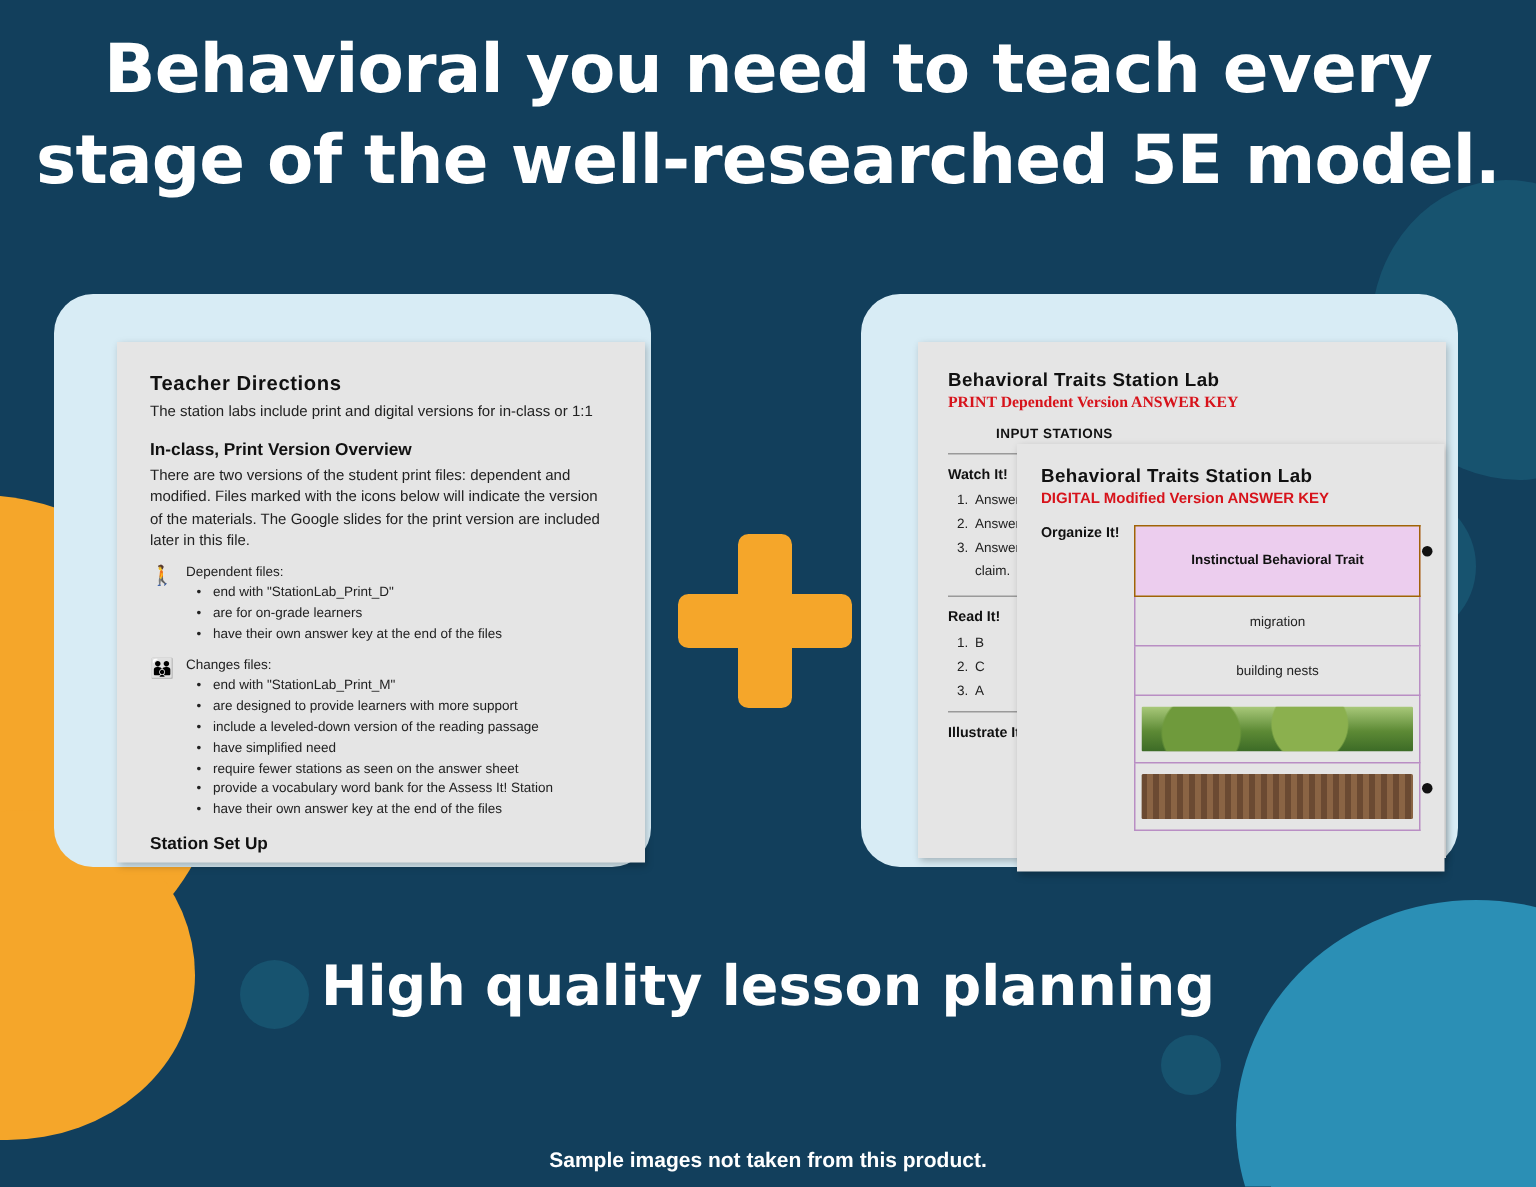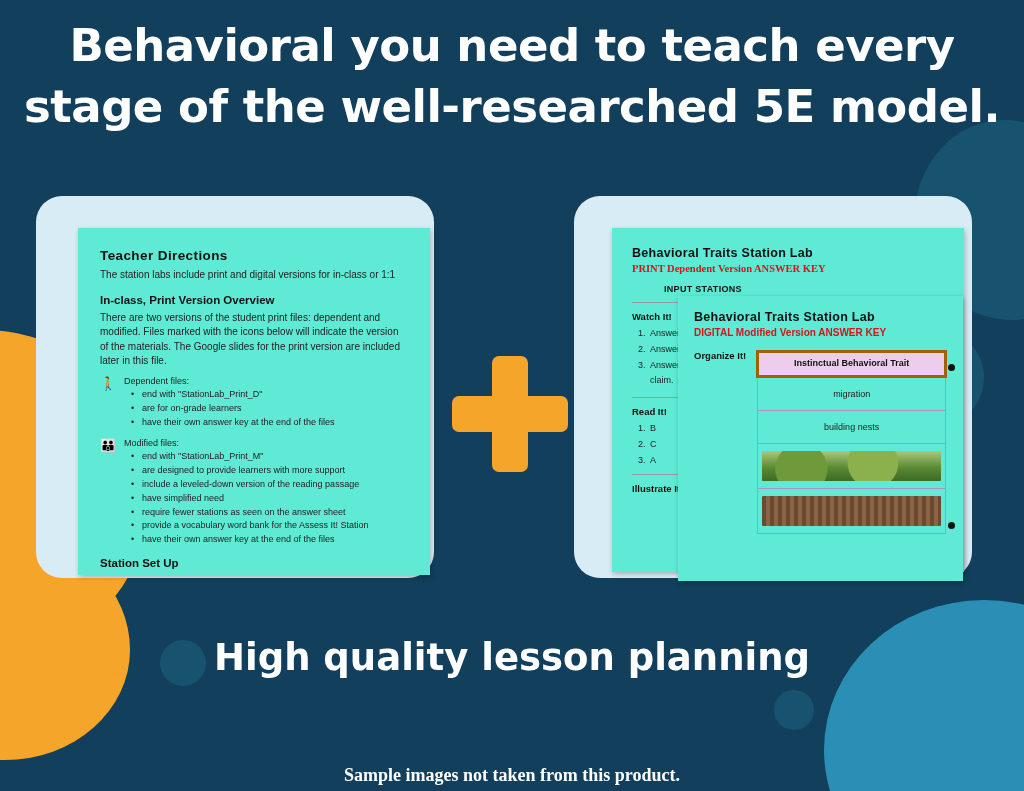--- a/index.html
+++ b/index.html
@@ -118,21 +118,21 @@
     height: 382px;
   }
   .shell-right {
     left: 574px;
     top: 10px;
     width: 398px;
     height: 382px;
   }
   .doc {
     position: absolute;
-    background: #5eead4;
+    background: #e5e5e5;
     box-shadow: 1px 2px 5px rgba(0,0,0,0.25);
     overflow: hidden;
   }
   .doc-left {
     left: 78px;
     top: 42px;
     width: 352px;
     height: 347px;
     padding: 20px 22px;
     box-sizing: border-box;
@@ -315,25 +315,25 @@
     gap: 10px;
   }
   .f-table {
     flex: 1;
     border: 1px solid #b98ec4;
     border-collapse: collapse;
     margin-top: 2px;
   }
   .f-table th {
     background: #eccdee;
-    border: 3px solid #a16207;
+    border: 1px solid #a16207;
     font-size: 9px;
     font-weight: bold;
     color: #111;
-    padding: 5px 4px;
+    padding: 17px 4px;
     line-height: 1.3;
   }
   .f-table td {
     border: 1px solid #b98ec4;
     font-size: 9px;
     color: #222;
     text-align: center;
     padding: 7px 4px;
     height: 18px;
   }
@@ -379,23 +379,23 @@
     z-index: 6;
   }
   .bottom .b2 { display: block; }
   .footnote {
     position: absolute;
     top: 765px;
     left: 0;
     width: 1024px;
     text-align: center;
     color: #ffffff;
-    font-family: Liberation Serif, serif;
-    font-weight: bold;
-    font-size: 18px;
+    font-family: Liberation Sans, sans-serif;
+    font-weight: bold;
+    font-size: 14px;
     z-index: 6;
   }
 </style>
 </head>
 <body>
 
 <div class="blob blob-darkteal"></div>
 <div class="blob blob-darkteal2"></div>
 <div class="blob blob-navy-dot"></div>
 <div class="blob blob-orange"></div>
@@ -428,21 +428,21 @@
           <li>end with "StationLab_Print_D"</li>
           <li>are for on-grade learners</li>
           <li>have their own answer key at the end of the files</li>
         </ul>
       </div>
     </div>
 
     <div class="icon-row" style="margin-top:2px">
       <div class="glyph-icon">👪</div>
       <div class="file-group">
-        <div class="doc-sub">Modified files:</div>
+        <div class="doc-sub">Changes files:</div>
         <ul class="bullets">
           <li>end with "StationLab_Print_M"</li>
           <li>are designed to provide learners with more support</li>
           <li>include a leveled-down version of the reading passage</li>
           <li>have simplified need</li>
           <li>require fewer stations as seen on the answer sheet</li>
           <li>provide a vocabulary word bank for the Assess It! Station</li>
           <li>have their own answer key at the end of the files</li>
         </ul>
       </div>

